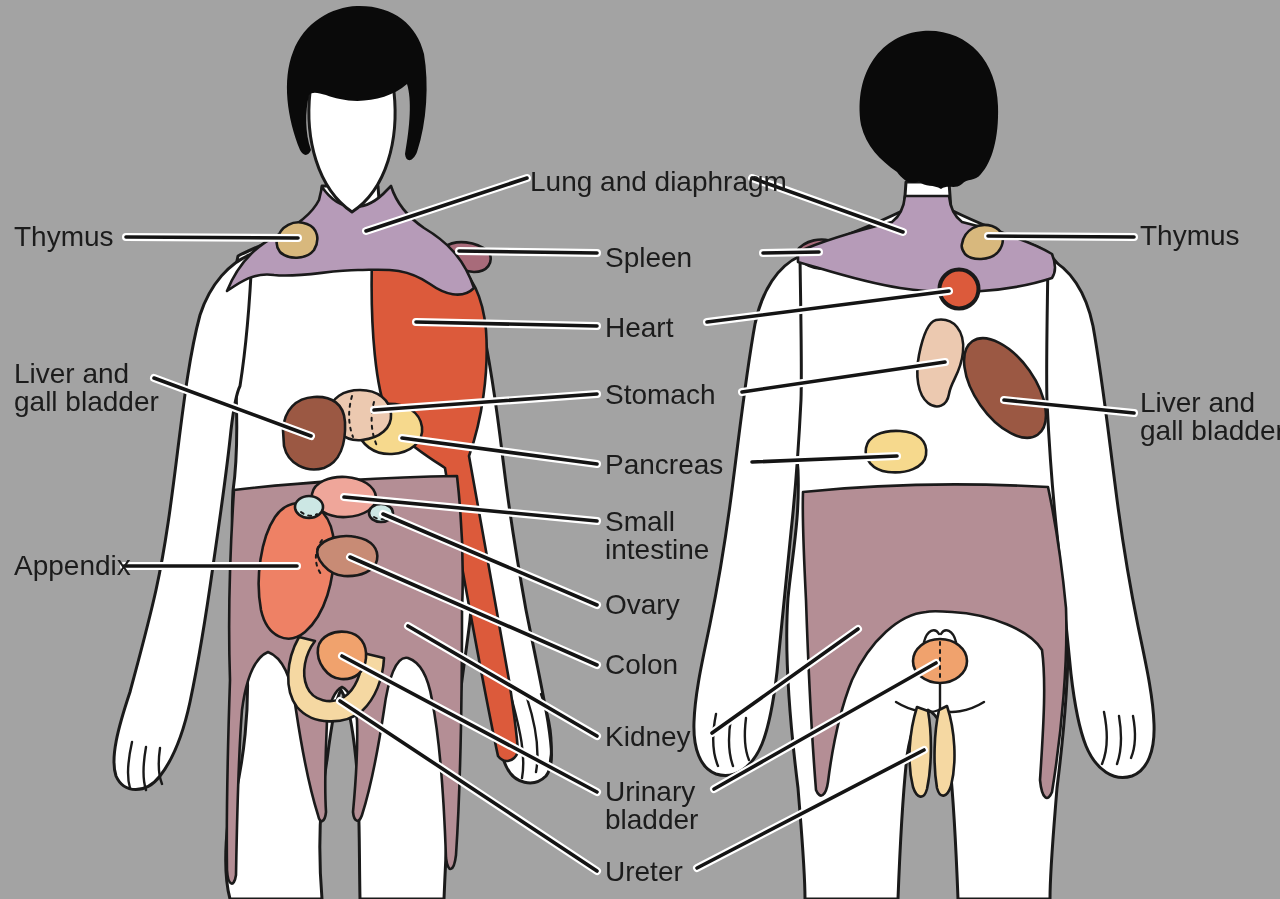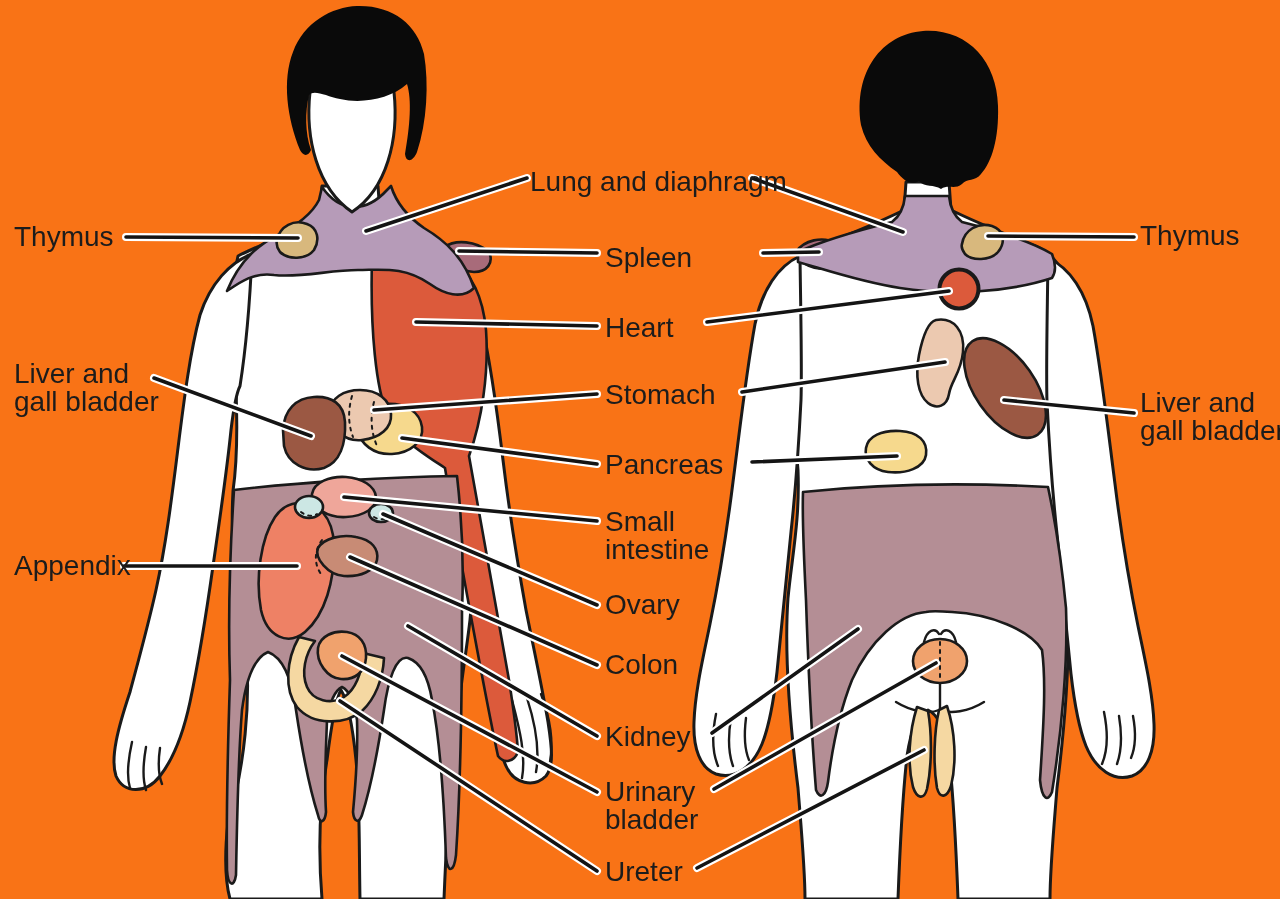--- a/index.html
+++ b/index.html
@@ -1,16 +1,16 @@
 <!DOCTYPE html>
 <html><head>
 <meta charset="utf-8">
 <style>
   html,body{margin:0;padding:0;background:#ffffff;}
-  .stage{position:relative;width:1280px;height:899px;background:#f97316;overflow:hidden;}
+  .stage{position:relative;width:1280px;height:899px;background:#a3a3a3;overflow:hidden;}
   svg{display:block;}
   .body-part{fill:#ffffff;stroke:#1a1a1a;stroke-width:3;stroke-linejoin:round;}
   .organ{stroke:#1a1a1a;stroke-width:2.6;stroke-linejoin:round;}
   .region{stroke:#1a1a1a;stroke-width:2.6;stroke-linejoin:round;}
   .detail{fill:none;stroke:#1a1a1a;stroke-width:2.4;stroke-linecap:round;}
   .dash{fill:none;stroke:#1a1a1a;stroke-width:2;stroke-dasharray:3,5;stroke-linecap:round;}
   .case{fill:none;stroke:#ffffff;stroke-width:8;stroke-linecap:round;}
   .lead{fill:none;stroke:#141414;stroke-width:3.6;stroke-linecap:round;}
   .lbl{font-family:"Liberation Sans",sans-serif;font-size:28px;fill:#1c1c1c;}
 </style>

